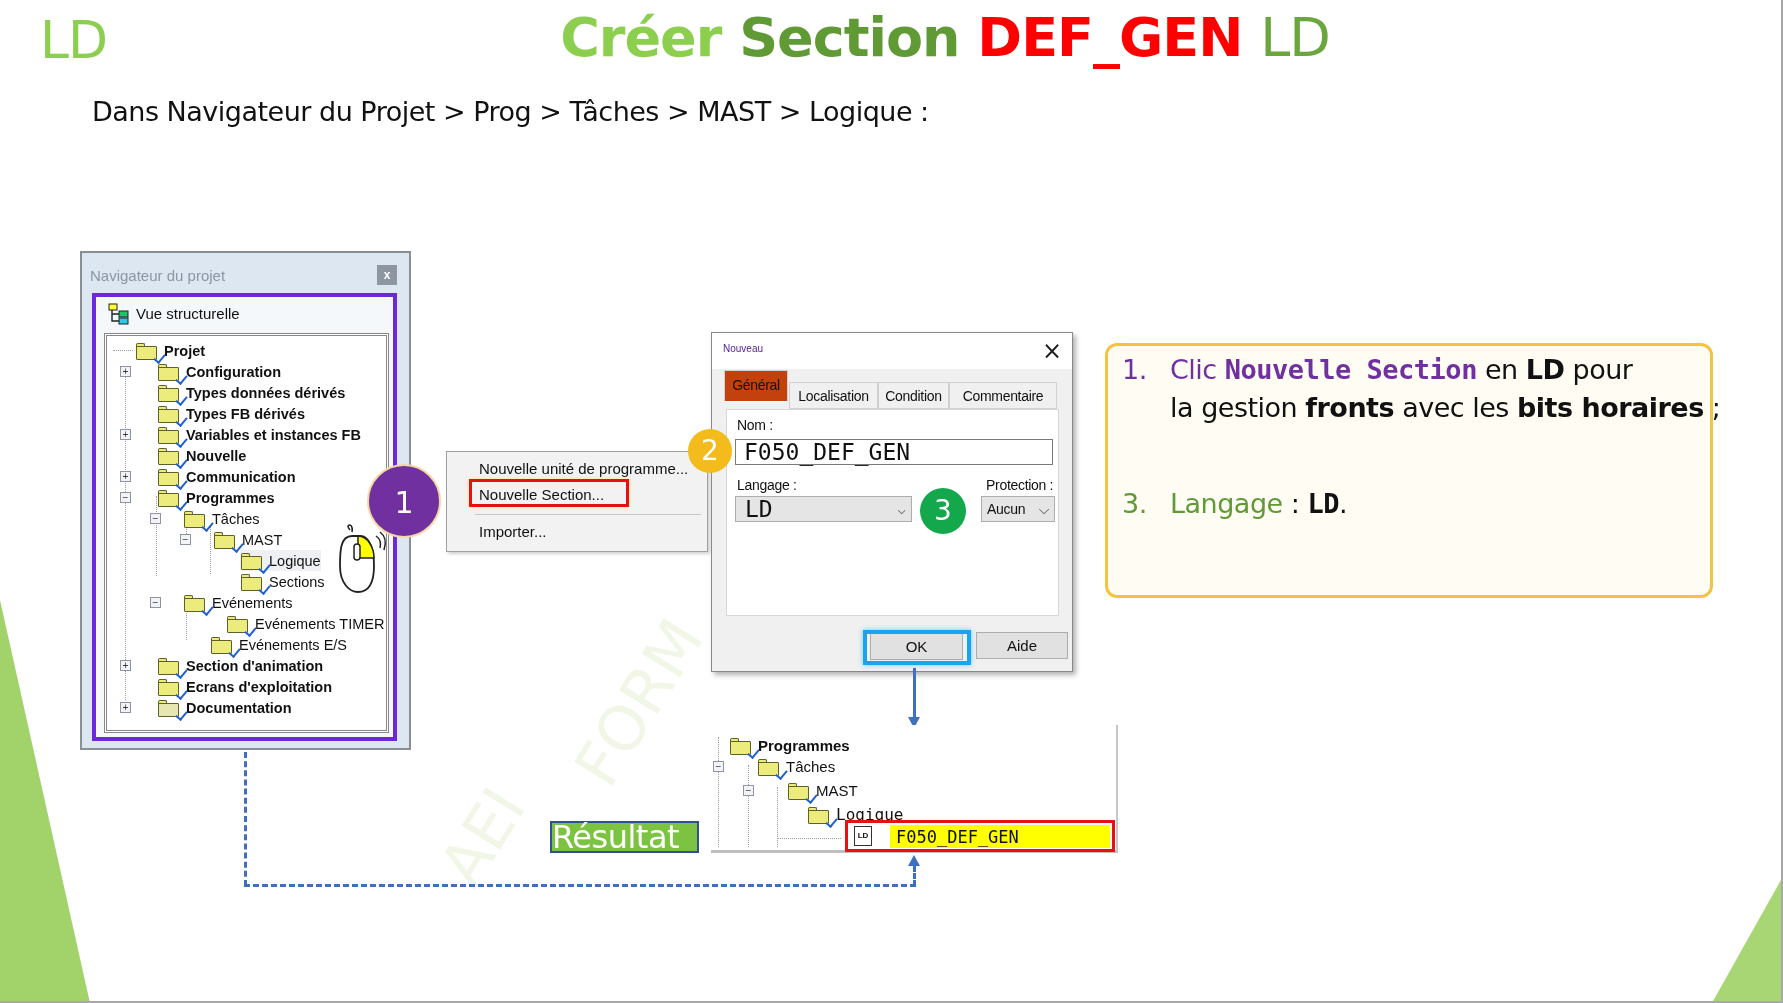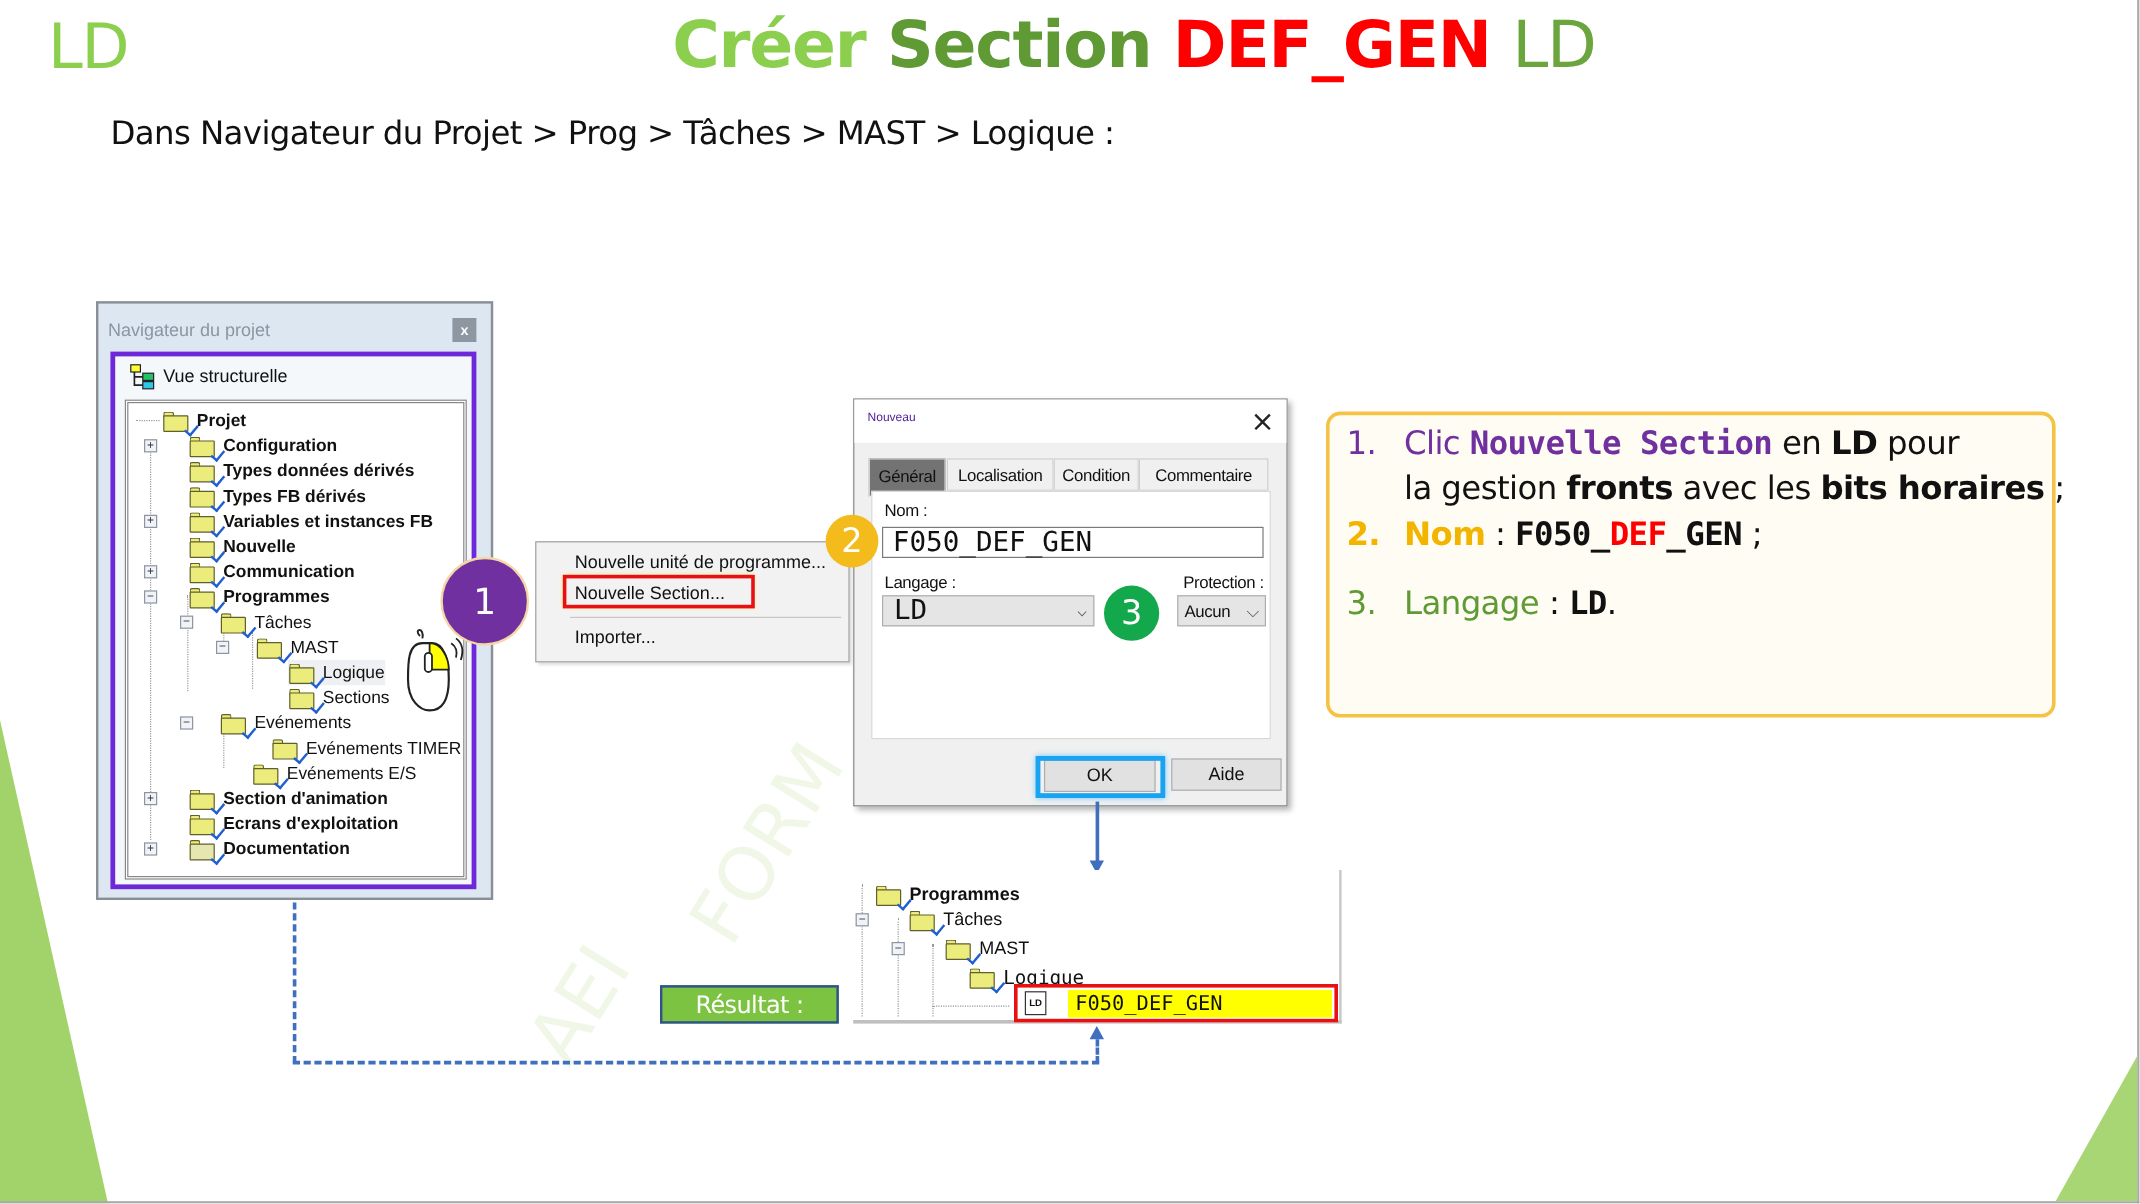--- a/index.html
+++ b/index.html
@@ -55,21 +55,21 @@
   .ctx-item { position: absolute; left: 32px; font-size: 15px; color: #111; white-space: nowrap; }
   .ctx-sep { position: absolute; left: 28px; top: 62px; width: 226px; height: 1px; background: #c7c7c7; }
   .ctx-hl { left: 22px; top: 27px; width: 160px; height: 28px; border: 3px solid #e81010; box-shadow: 0 0 4px #ffe680; }
 
   
   .dlg { left: 711px; top: 332px; width: 362px; height: 340px; background: #f0f0f0; border: 1px solid #888; box-shadow: 3px 3px 5px rgba(0,0,0,.3); }
   .dlg-titlebar { left: 0; top: 0; width: 360px; height: 36px; background: #fff; }
   .dlg-title { left: 11px; top: 10px; font-size: 10px; color: #4c1d95; }
   .dlg-close { left: 330px; top: 4px; font-size: 24px; color: #222; font-family: "DejaVu Sans", sans-serif; }
   .tab { position: absolute; top: 49px; height: 27px; font-size: 14px; text-align: center; line-height: 27px; border: 1px solid #d0d0d0; background: #f0f0f0; color: #111; letter-spacing: -0.3px; }
-  .tab.active { top: 49px; height: 32px; background: #737373; border-bottom-color: #fff; line-height: 29px; }
+  .tab.active { top: 37px; height: 32px; background: #c2410c; border-bottom-color: #fff; line-height: 29px; }
   .pane { left: 14px; top: 76px; width: 333px; height: 207px; background: #fff; border: 1px solid #d7d7d7; }
   .fld-lbl { position: absolute; font-size: 14px; color: #111; letter-spacing: -0.3px; }
   .name-input { left: 23px; top: 106px; width: 318px; height: 26px; border: 1px solid #7a7a7a; background: #fff; font-family: "DejaVu Sans Mono", monospace; font-size: 23px; line-height: 24px; padding-left: 8px; color: #111; }
   .lang-sel { left: 23px; top: 163px; width: 177px; height: 26px; border: 1px solid #adadad; background: #e5e5e5; font-family: "DejaVu Sans Mono", monospace; font-size: 23px; line-height: 24px; padding-left: 9px; }
   .prot-sel { left: 269px; top: 163px; width: 74px; height: 26px; border: 1px solid #adadad; background: #e5e5e5; font-size: 14px; line-height: 24px; padding-left: 5px; letter-spacing: -0.3px; }
   .chev { position: absolute; right: 5px; top: 0; font-size: 14px; color: #555; }
   .btn { position: absolute; height: 27px; background: #e1e1e1; border: 1px solid #adadad; text-align: center; line-height: 25px; font-size: 15px; color: #111; }
   .ok-hl { left: 151px; top: 297px; width: 108px; height: 35px; border: 4px solid #1aa3f0; box-shadow: 0 0 5px #6cc9ff; }
 
   
@@ -77,21 +77,21 @@
   .arrow-head-down { position: absolute; width: 0; height: 0; border-left: 6px solid transparent; border-right: 6px solid transparent; border-top: 11px solid #3f6fbf; }
   .arrow-head-up { position: absolute; width: 0; height: 0; border-left: 6px solid transparent; border-right: 6px solid transparent; border-bottom: 11px solid #3f6fbf; }
   .dash-v { position: absolute; width: 0; border-left: 3px dashed #3f6fbf; }
   .dash-h { position: absolute; height: 0; border-top: 3px dashed #3f6fbf; }
 
   
   .res { left: 711px; top: 725px; width: 407px; height: 128px; background: #fff; border-right: 2px solid #c7c7c7; border-bottom: 3px solid #bfbfbf; }
   .res-hl { left: 845px; top: 820px; width: 270px; height: 32px; border: 3px solid #e81010; background: #fff; }
   .res-yellow { left: 42px; top: 2px; width: 220px; height: 23px; background: #ffff00; font-family: "DejaVu Sans Mono", monospace; font-size: 17px; line-height: 24px; padding-left: 6px; color: #111; }
   .ld-icon { left: 6px; top: 3px; width: 18px; height: 20px; border: 1px solid #333; background: #fff; font-size: 8px; font-weight: bold; text-align: center; line-height: 18px; }
-  .result-label { left: 550px; top: 821px; width: 149px; height: 32px; background: #7cc341; border: 2px solid #2f528f; color: #fff; font-size: 20px; line-height: 28px; text-align: center; font-family: "DejaVu Sans", sans-serif; letter-spacing: -0.5px; }
+  .result-label { left: 550px; top: 821px; width: 149px; height: 32px; background: #7cc341; border: 2px solid #2f528f; color: #fff; font-size: 32px; line-height: 28px; text-align: left; font-family: "DejaVu Sans", sans-serif; letter-spacing: -0.5px; }
 
   
   .wm { position: absolute; color: rgba(170, 210, 120, 0.18); font-size: 62px; font-family: "DejaVu Sans", sans-serif; transform: rotate(-58deg); transform-origin: left top; white-space: nowrap; }
 
   
   .instr { left: 1105px; top: 343px; width: 608px; height: 255px; background: #fffdf3; border: 3px solid #f5c343; border-radius: 12px; padding: 10px 0 0 14px; }
   .step { position: absolute; left: 14px; font-size: 27px; font-family: "DejaVu Sans", sans-serif; letter-spacing: -0.5px; white-space: nowrap; color: #111; }
   .step .num { display: inline-block; width: 48px; }
   .mono { font-family: "DejaVu Sans Mono", monospace; font-weight: bold; }
   .purple { color: #7030a0; }
@@ -429,24 +429,18 @@
     <span class="bold">LD</span>
     <span>pour</span>
   </div>
   <div class="step" style="top:46px; left:62px;">
     <span>la gestion</span>
     <span class="bold">fronts</span>
     <span>avec les</span>
     <span class="bold">bits horaires</span>
     <span>;</span>
   </div>
-  <div class="step" style="top:84px;">
-    <span class="num gold bold">2.</span><span class="gold bold">Nom</span>
-    <span>:</span>
-    <span class="mono">F050_</span><span class="mono red">DEF</span><span class="mono">_GEN</span>
-    <span>;</span>
-  </div>
   <div class="step" style="top:142px;">
     <span class="num green">3.</span><span class="green">Langage</span>
     <span>:</span>
     <span class="mono">LD</span><span>.</span>
   </div>
 </div>
 
 </body></html>

